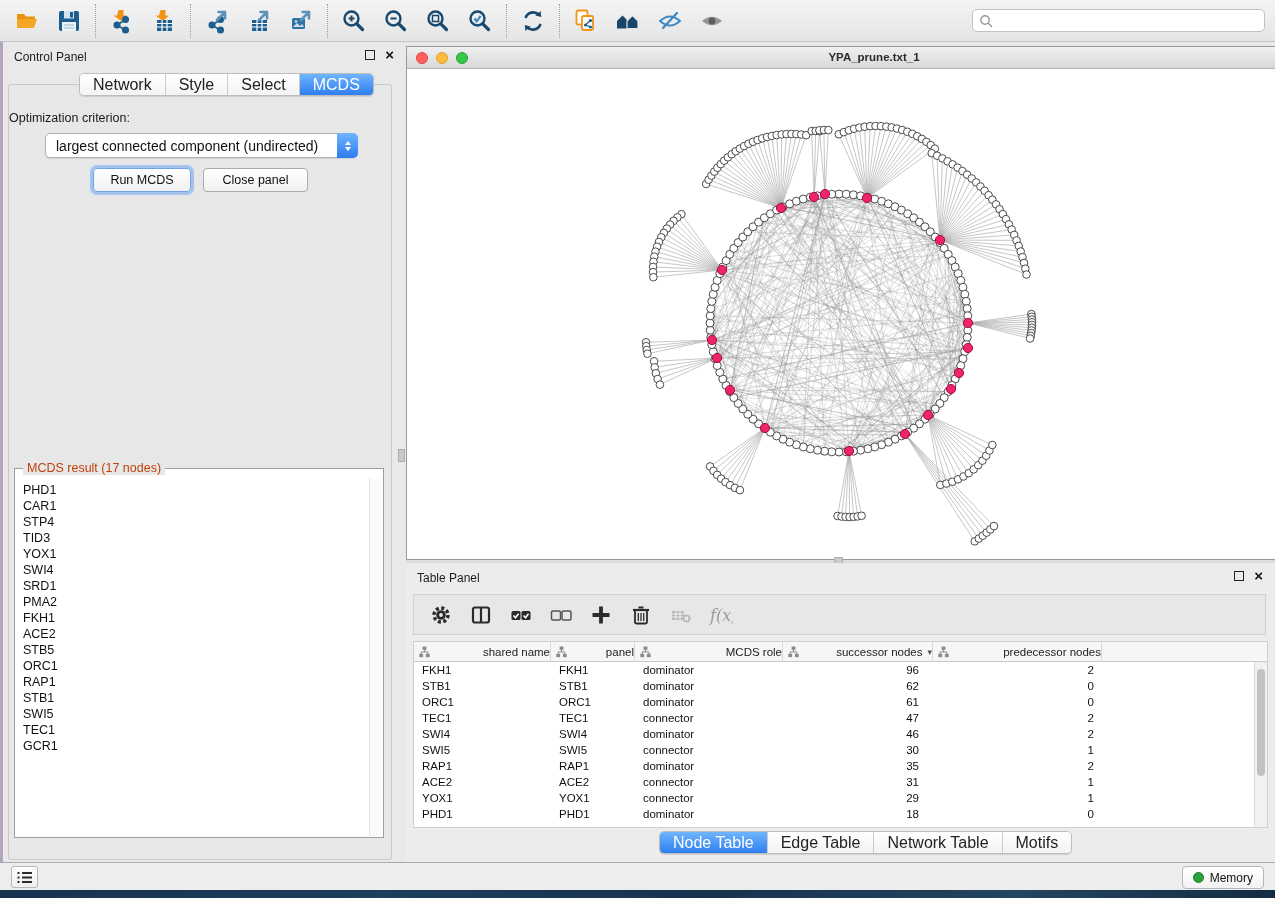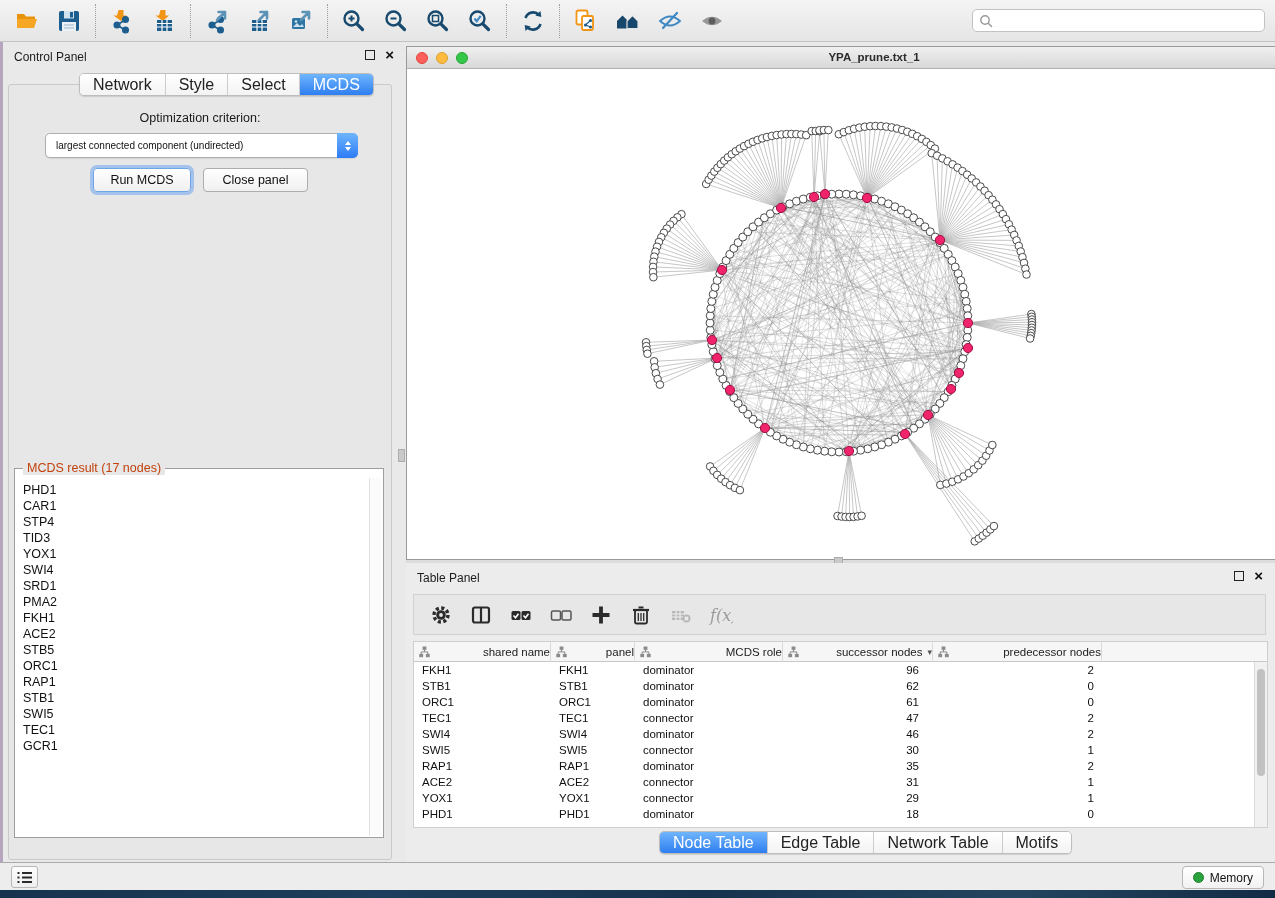--- a/index.html
+++ b/index.html
@@ -34,26 +34,26 @@
   .close-x { font-size:15px; font-weight:bold; color:#111; line-height:10px; }
   .seg-bar { display:flex; background:#fff; border:1px solid #BDBDBD; border-radius:5px;
     overflow:hidden; box-shadow:0 1px 1px rgba(0,0,0,.12); position:absolute; z-index:5; }
   .seg { font-size:16px; color:#222; padding:0 13px; line-height:21px; height:21px;
     border-right:1px solid #CCC; background:linear-gradient(#FFFFFF,#F3F3F3); white-space:nowrap; }
   .seg:last-child { border-right:none; }
   .seg.active { background:linear-gradient(#6FB5FD,#2E7EF0); color:#fff; }
   .cp-tabs { left:76px; top:31px; }
   .cp-content { position:absolute; left:5px; top:42px; width:384px; height:776px;
     background:#E7E7E7; border:1px solid #C9C9C9; border-radius:3px; }
-  .opt-label { position:absolute; left:0; top:26px; width:100%; text-align:center;
+  .opt-label { position:absolute; left:0; top:26px; width:100%; 
     font-size:12.5px; color:#1a1a1a; }
   .dropdown { position:absolute; left:36px; top:48px; width:313px; height:25px;
     background:#fff; border:1px solid #AFAFAF; border-radius:5px;
     display:flex; align-items:center; box-shadow:0 1px 1px rgba(0,0,0,.08); }
-  .dd-value { flex:1; font-size:10px; color:#111; padding-left:10px; white-space:nowrap; overflow:hidden; }
+  .dd-value { flex:1; font-size:14px; color:#111; padding-left:10px; white-space:nowrap; overflow:hidden; }
   .dd-stepper { width:21px; height:25px; margin:-1px -1px -1px 0; border-radius:0 5px 5px 0;
     background:linear-gradient(#6FB5FD,#2D7BF5); display:flex; flex-direction:column;
     align-items:center; justify-content:center; gap:2px; }
   .chev { width:0; height:0; border-left:3.5px solid transparent; border-right:3.5px solid transparent; }
   .chev.up { border-bottom:4px solid #fff; }
   .chev.dn { border-top:4px solid #fff; }
   .push-btn { position:absolute; height:24px; background:linear-gradient(#FFFFFF,#F0F0F0);
     border:1px solid #ADADAD; border-radius:4px; font-size:12.5px; color:#111;
     font-family:"Liberation Sans", sans-serif; padding:0 12px; }
   .push-btn.focused { border-color:#6FA4E8; box-shadow:0 0 0 3px rgba(110,165,240,.55); }

